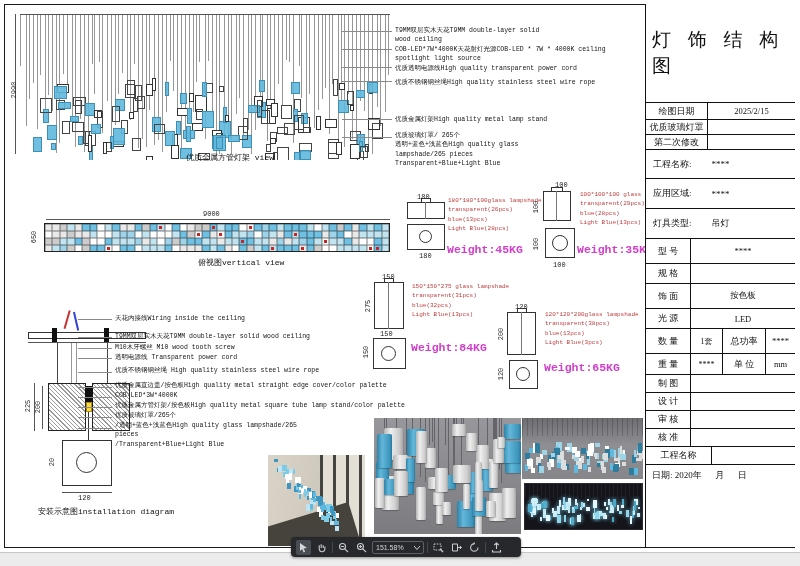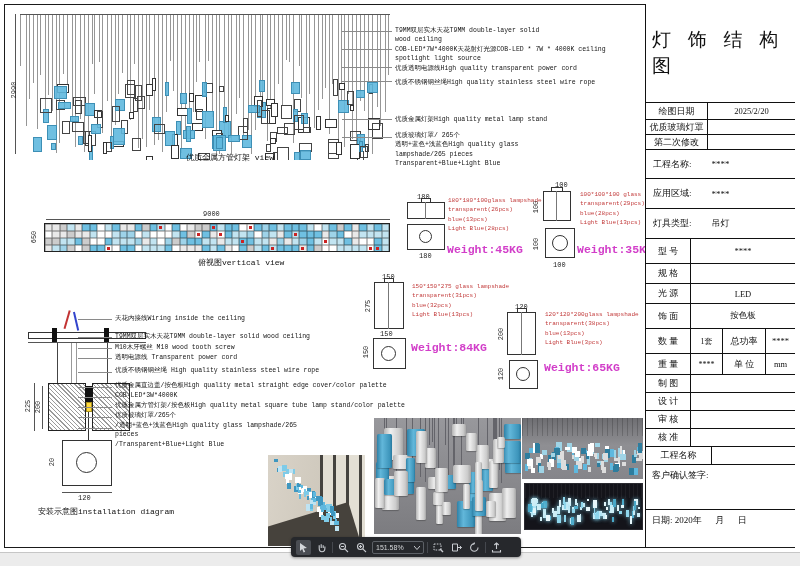--- a/index.html
+++ b/index.html
@@ -921,21 +921,21 @@
       <div style="position: absolute; left: 92.0412px; top: 20.8805px; width: 2.16854px; height: 5.8728px; background: rgb(232, 247, 251); box-shadow: rgba(140, 220, 245, 0.85) 0px 0px 4px;"></div>
       <div style="position: absolute; left: 50.1569px; top: 15.2494px; width: 2.05703px; height: 5.5196px; background: rgb(208, 238, 246); box-shadow: rgba(140, 220, 245, 0.85) 0px 0px 4px;"></div>
       <div style="position: absolute; left: 20.6862px; top: 31.3077px; width: 4.48198px; height: 5.80051px; background: rgb(232, 247, 251); box-shadow: rgba(140, 220, 245, 0.85) 0px 0px 4px;"></div>
       <div style="position: absolute; left: 87.6038px; top: 15.1371px; width: 3.27339px; height: 7.91238px; background: rgb(73, 168, 200); box-shadow: rgba(140, 220, 245, 0.85) 0px 0px 4px;"></div>
     </div>
 
   <div id="tblock">
     <div id="tb-title">灯 饰 结 构 图</div>
     <div class="tr" style="height:17px;">
       <div class="lbl" style="width:62px;">绘图日期</div>
-      <div class="val">2025/2/20</div>
+      <div class="val">2025/2/15</div>
     </div>
     <div class="tr" style="height:15px;">
       <div class="lbl" style="width:62px;">优质玻璃灯罩</div>
       <div class="val"></div>
     </div>
     <div class="tr" style="height:15px;">
       <div class="lbl" style="width:62px;">第二次修改</div>
       <div class="val"></div>
     </div>
     <div class="inline-row" style="height:29px;">
@@ -950,27 +950,27 @@
       <span>灯具类型:</span>
       <span>吊灯</span>
     </div>
     <div class="tr" style="height:25px;">
       <div class="lbl" style="width:45px;">型 号</div>
       <div class="val">****</div>
     </div>
     <div class="tr" style="height:20px;">
       <div class="lbl" style="width:45px;">规 格</div>
     </div>
+    <div class="tr" style="height:25px;">
+      <div class="lbl" style="width:45px;">饰 面</div>
+      <div class="val">按色板</div>
+    </div>
     <div class="tr" style="height:20px;">
       <div class="lbl" style="width:45px;">光 源</div>
       <div class="val">LED</div>
-    </div>
-    <div class="tr" style="height:25px;">
-      <div class="lbl" style="width:45px;">饰 面</div>
-      <div class="val">按色板</div>
     </div>
     <div class="tr" style="height:25px;">
       <div class="lbl" style="width:45px;">数 量</div>
       <div class="lbl" style="width:32px;font-size:8px;">1套</div>
       <div class="lbl" style="width:43px;">总功率</div>
       <div class="val">****</div>
     </div>
     <div class="tr" style="height:21px;">
       <div class="lbl" style="width:45px;">重 量</div>
       <div class="lbl" style="width:32px;font-size:8px;">****</div>
@@ -989,23 +989,20 @@
       <div class="lbl" style="width:45px;">审 核</div>
       <div class="val"></div>
     </div>
     <div class="tr" style="height:18px;">
       <div class="lbl" style="width:45px;">核 准</div>
       <div class="val"></div>
     </div>
     <div class="tr" style="height:18px;">
       <div class="lbl" style="width:66px;">工程名称</div>
       <div class="val"></div>
-    </div>
-    <div class="tr" style="height:45px;align-items:flex-start;">
-      <div style="padding:4px 0 0 6px;font-size:9px;">客户确认签字:</div>
     </div>
     <div class="tr" style="height:21px;border-bottom:none;">
       <div style="padding-left:6px;font-size:9px;white-space:pre;">日期: 2020年      月      日</div>
     </div>
   </div>
 
   <div id="strip"></div>
   <div id="toolbar">
     <div class="tbtn active">
       <svg class="ic" width="11" height="11" viewBox="0 0 11 11">

